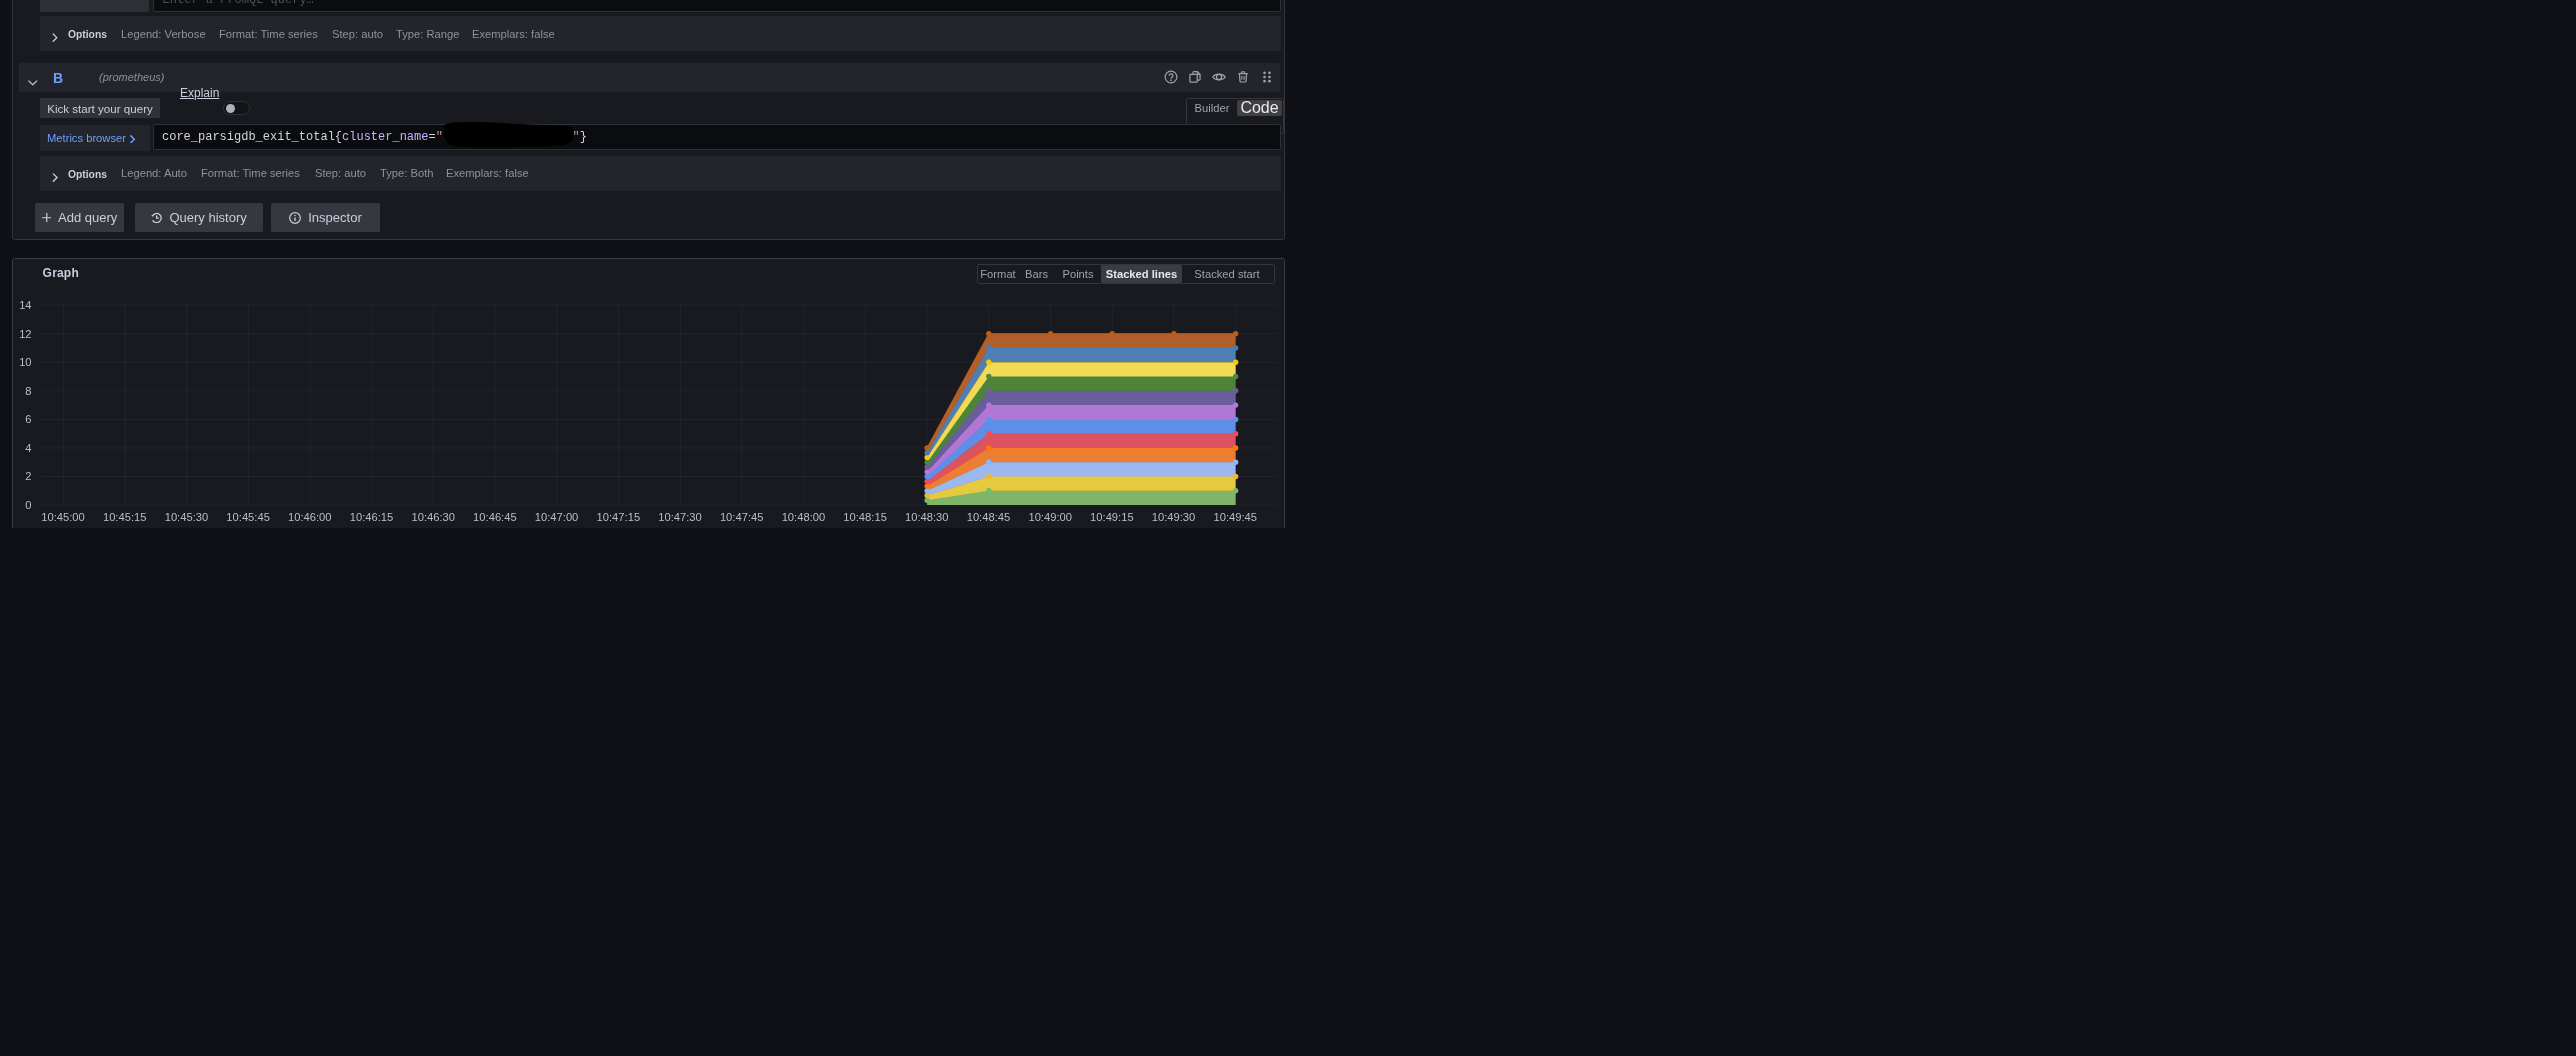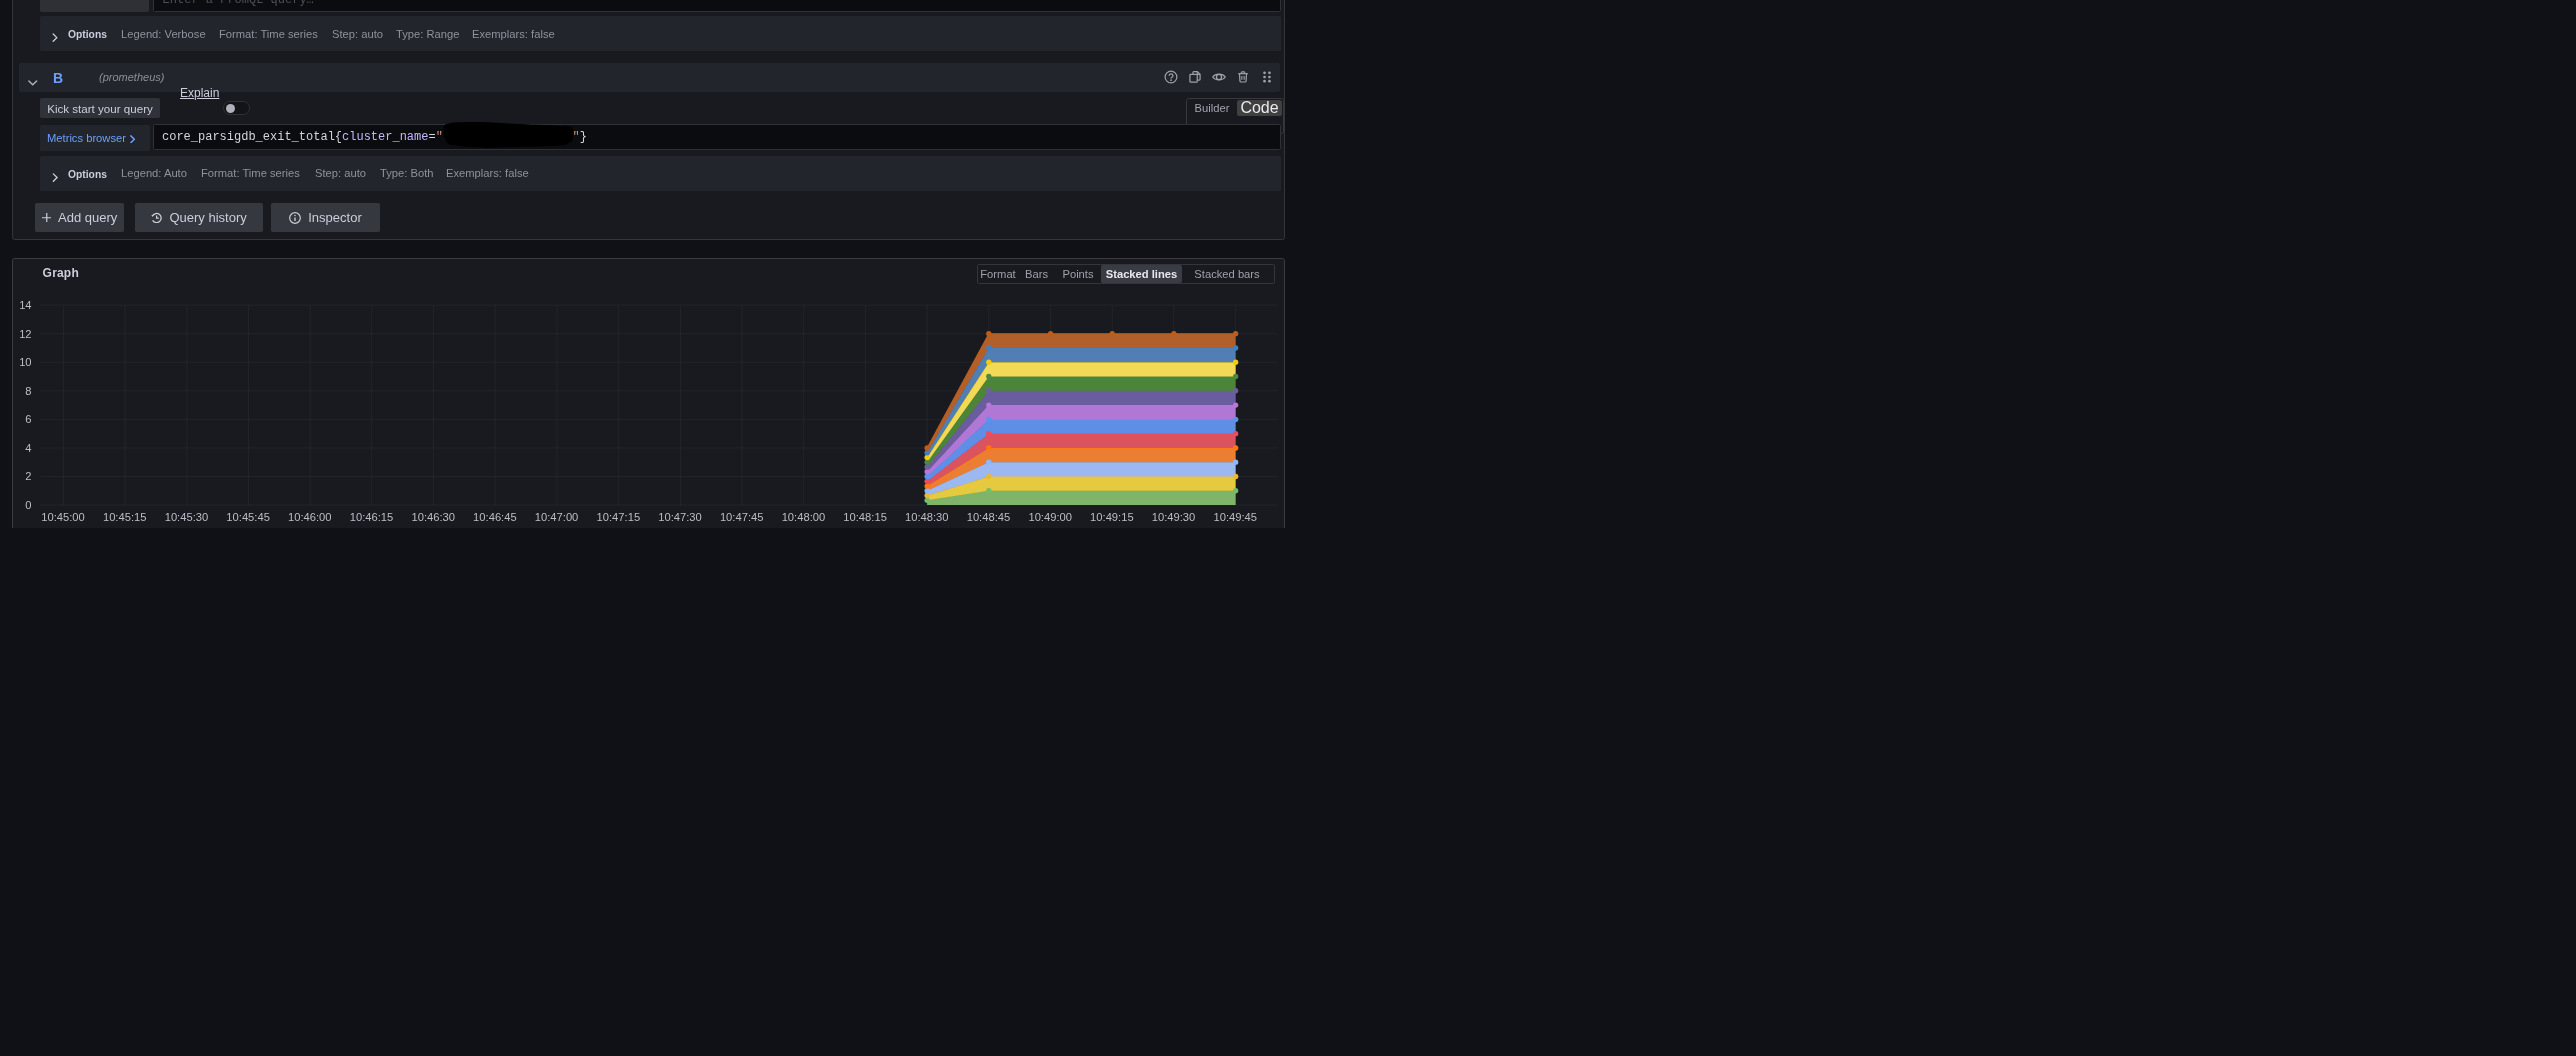--- a/index.html
+++ b/index.html
@@ -115,21 +115,21 @@
     </svg>Inspector</div>
 
 <div class="abs" style="left:12px; top:258px; width:1273px; height:284px; background:#181a20; border:0.9px solid #3a3c42; border-radius:2.6px;"></div>
 <div class="abs" style="left:26.6px; top:266px; color:#ccccdc; font-size:12px; font-weight:bold; letter-spacing:0.2px;margin-left:16px;">Graph</div>
 
 <div class="abs" style="left:977px; top:264px; width:298px; height:20px; border:0.9px solid #33353b; border-radius:1.7px; display:flex; align-items:center; color:#9fa0aa; font-size:11.2px;">
   <div style="width:40px; text-align:center;">Format</div>
   <div style="width:37px; text-align:center;">Bars</div>
   <div style="width:46px; text-align:center;">Points</div>
   <div style="width:81px; height:18.5px; background:#3a3c43; border-radius:1.7px; display:flex; align-items:center; justify-content:center; color:#e8e8ee; font-weight:bold;">Stacked lines</div>
-  <div style="width:90px; text-align:center;">Stacked bars</div>
+  <div style="width:90px; text-align:center;">Stacked start</div>
 </div>
 
 <svg width="1288" height="528" viewBox="0 0 1494 613" style="position:absolute;left:0;top:0;">
     <path d="M72.9 354.2V586.4 M144.5 354.2V586.4 M216.2 354.2V586.4 M287.8 354.2V586.4 M359.4 354.2V586.4 M431.0 354.2V586.4 M502.7 354.2V586.4 M574.3 354.2V586.4 M645.9 354.2V586.4 M717.6 354.2V586.4 M789.2 354.2V586.4 M860.8 354.2V586.4 M932.5 354.2V586.4 M1004.1 354.2V586.4 M1075.7 354.2V586.4 M1147.3 354.2V586.4 M1219.0 354.2V586.4 M1290.6 354.2V586.4 M1362.2 354.2V586.4 M1433.9 354.2V586.4" stroke="rgba(204,204,220,0.07)" stroke-width="1" fill="none"></path>
     <path d="M46 586.4H1482.5 M46 553.2H1482.5 M46 520.1H1482.5 M46 486.9H1482.5 M46 453.7H1482.5 M46 420.5H1482.5 M46 387.4H1482.5 M46 354.2H1482.5" stroke="rgba(204,204,220,0.07)" stroke-width="1" fill="none"></path>
     <polygon points="1075.7,586.4 1075.7,580.9 1147.3,569.8 1433.9,569.8 1433.9,586.4 1147.3,586.4" fill="#7fb469"></polygon>
     <path d="M1075.7 580.9L1147.3 569.8H1433.9" stroke="#73BF69" stroke-width="1.2" fill="none"></path>
     <polygon points="1075.7,580.9 1075.7,575.3 1147.3,553.2 1433.9,553.2 1433.9,569.8 1147.3,569.8" fill="#e5c93f"></polygon>
     <path d="M1075.7 575.3L1147.3 553.2H1433.9" stroke="#EAB839" stroke-width="1.2" fill="none"></path>
     <polygon points="1075.7,575.3 1075.7,569.8 1147.3,536.6 1433.9,536.6 1433.9,553.2 1147.3,553.2" fill="#9bb9f0"></polygon>

